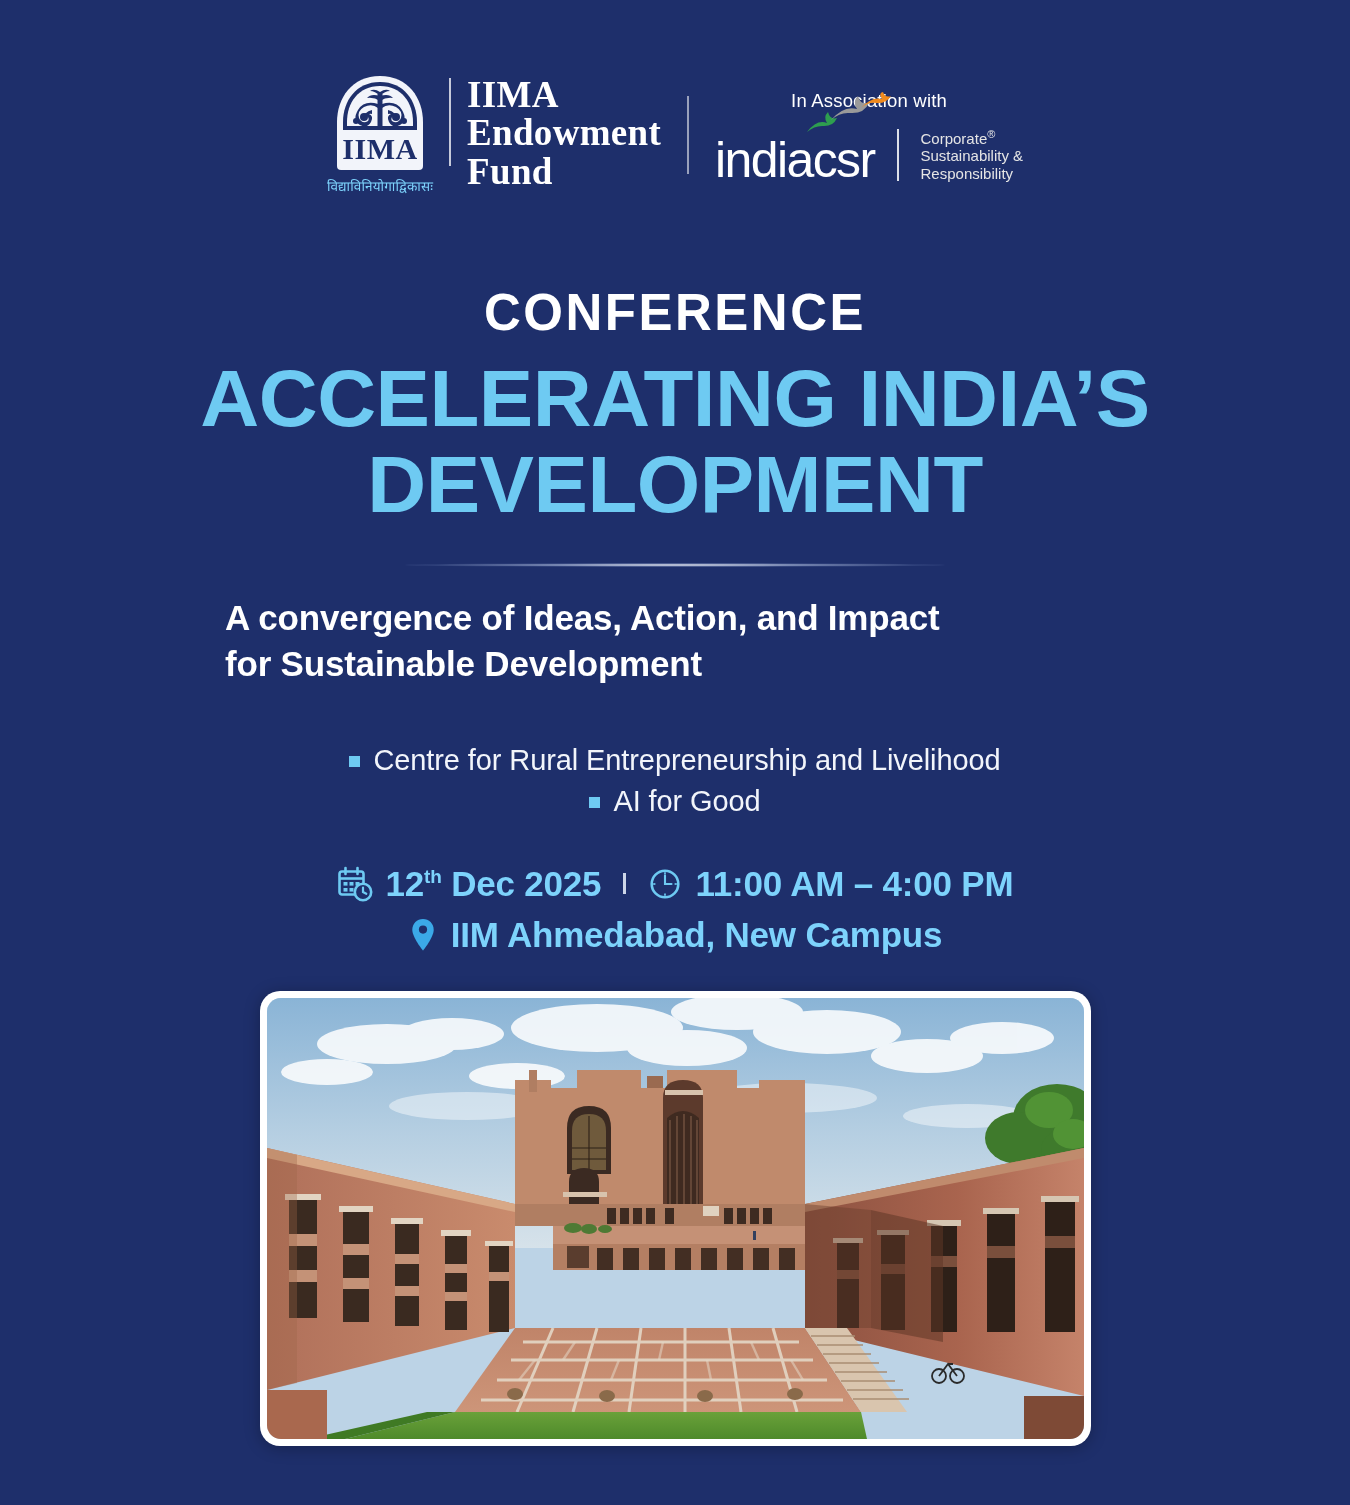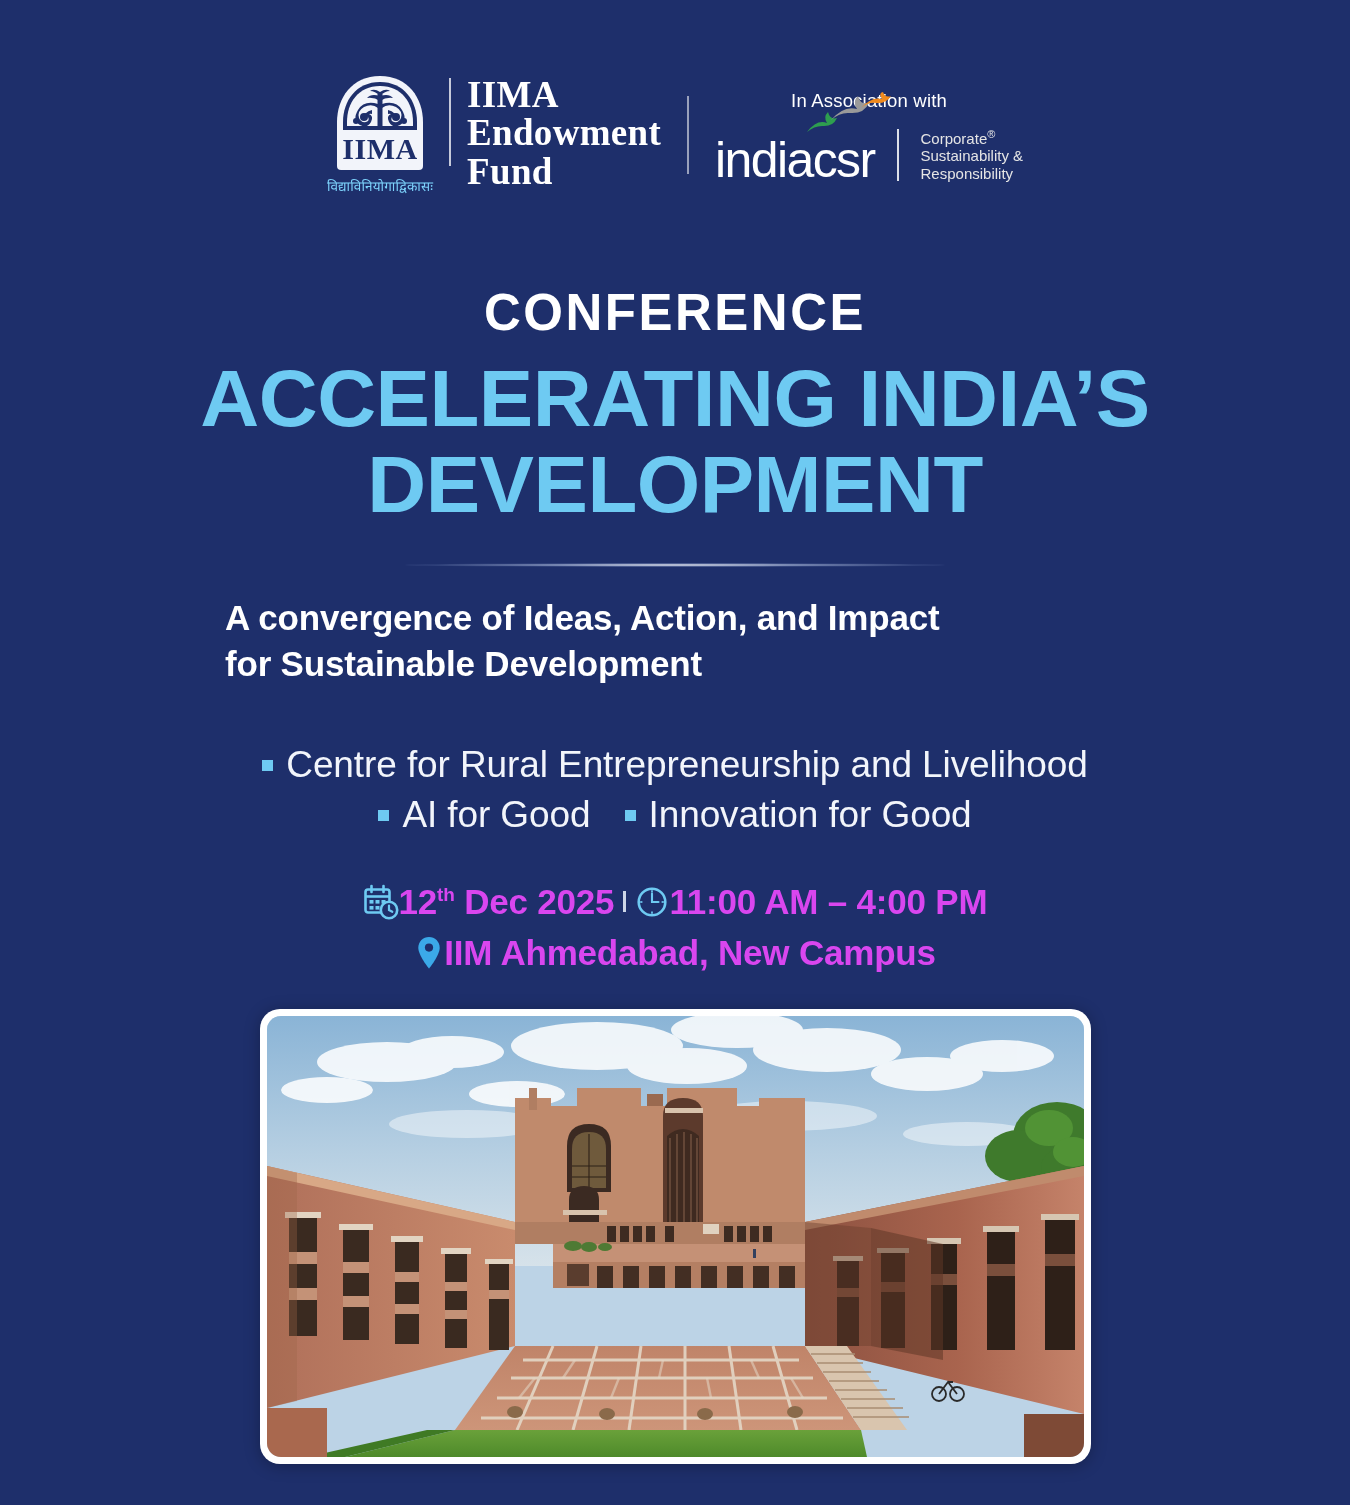--- a/index.html
+++ b/index.html
@@ -193,21 +193,21 @@
     align-items: center;
     justify-content: center;
     gap: 34px;
   }
 
   .track {
     display: flex;
     align-items: center;
     gap: 13px;
     color: #f2f5fb;
-    font-size: 37px;
+    font-size: 29px;
     letter-spacing: -0.1px;
     white-space: nowrap;
   }
 
   .sq-bullet {
     width: 11px;
     height: 11px;
     background: #6ecaf2;
     flex: 0 0 auto;
     position: relative;
@@ -220,22 +220,22 @@
     display: flex;
     flex-direction: column;
     align-items: center;
     gap: 11px;
   }
 
   .meta-row {
     display: flex;
     align-items: center;
     justify-content: center;
-    gap: 0;
-    color: #d946ef;
+    gap: 13px;
+    color: #7dd3fc;
     font-size: 35px;
     font-weight: bold;
     letter-spacing: -0.2px;
     white-space: nowrap;
   }
 
   .meta-row sup { font-size: 19px; vertical-align: super; font-weight: bold; }
 
   .meta-sep {
     width: 3px;
@@ -352,24 +352,20 @@
     <div class="track-row">
       <div class="track">
         <span class="sq-bullet"></span>
         <span>Centre for Rural Entrepreneurship and Livelihood</span>
       </div>
     </div>
     <div class="track-row">
       <div class="track">
         <span class="sq-bullet"></span>
         <span>AI for Good</span>
-      </div>
-      <div class="track">
-        <span class="sq-bullet"></span>
-        <span>Innovation for Good</span>
       </div>
     </div>
   </div>
 
   <div class="meta">
 
     <div class="meta-row">
       <span class="ic">
         <svg width="36" height="36" viewBox="0 0 36 36" xmlns="http://www.w3.org/2000/svg">
           <rect x="2.5" y="5.5" width="24" height="23" rx="2.5" fill="none" stroke="#6ecaf2" stroke-width="2.6"></rect>

